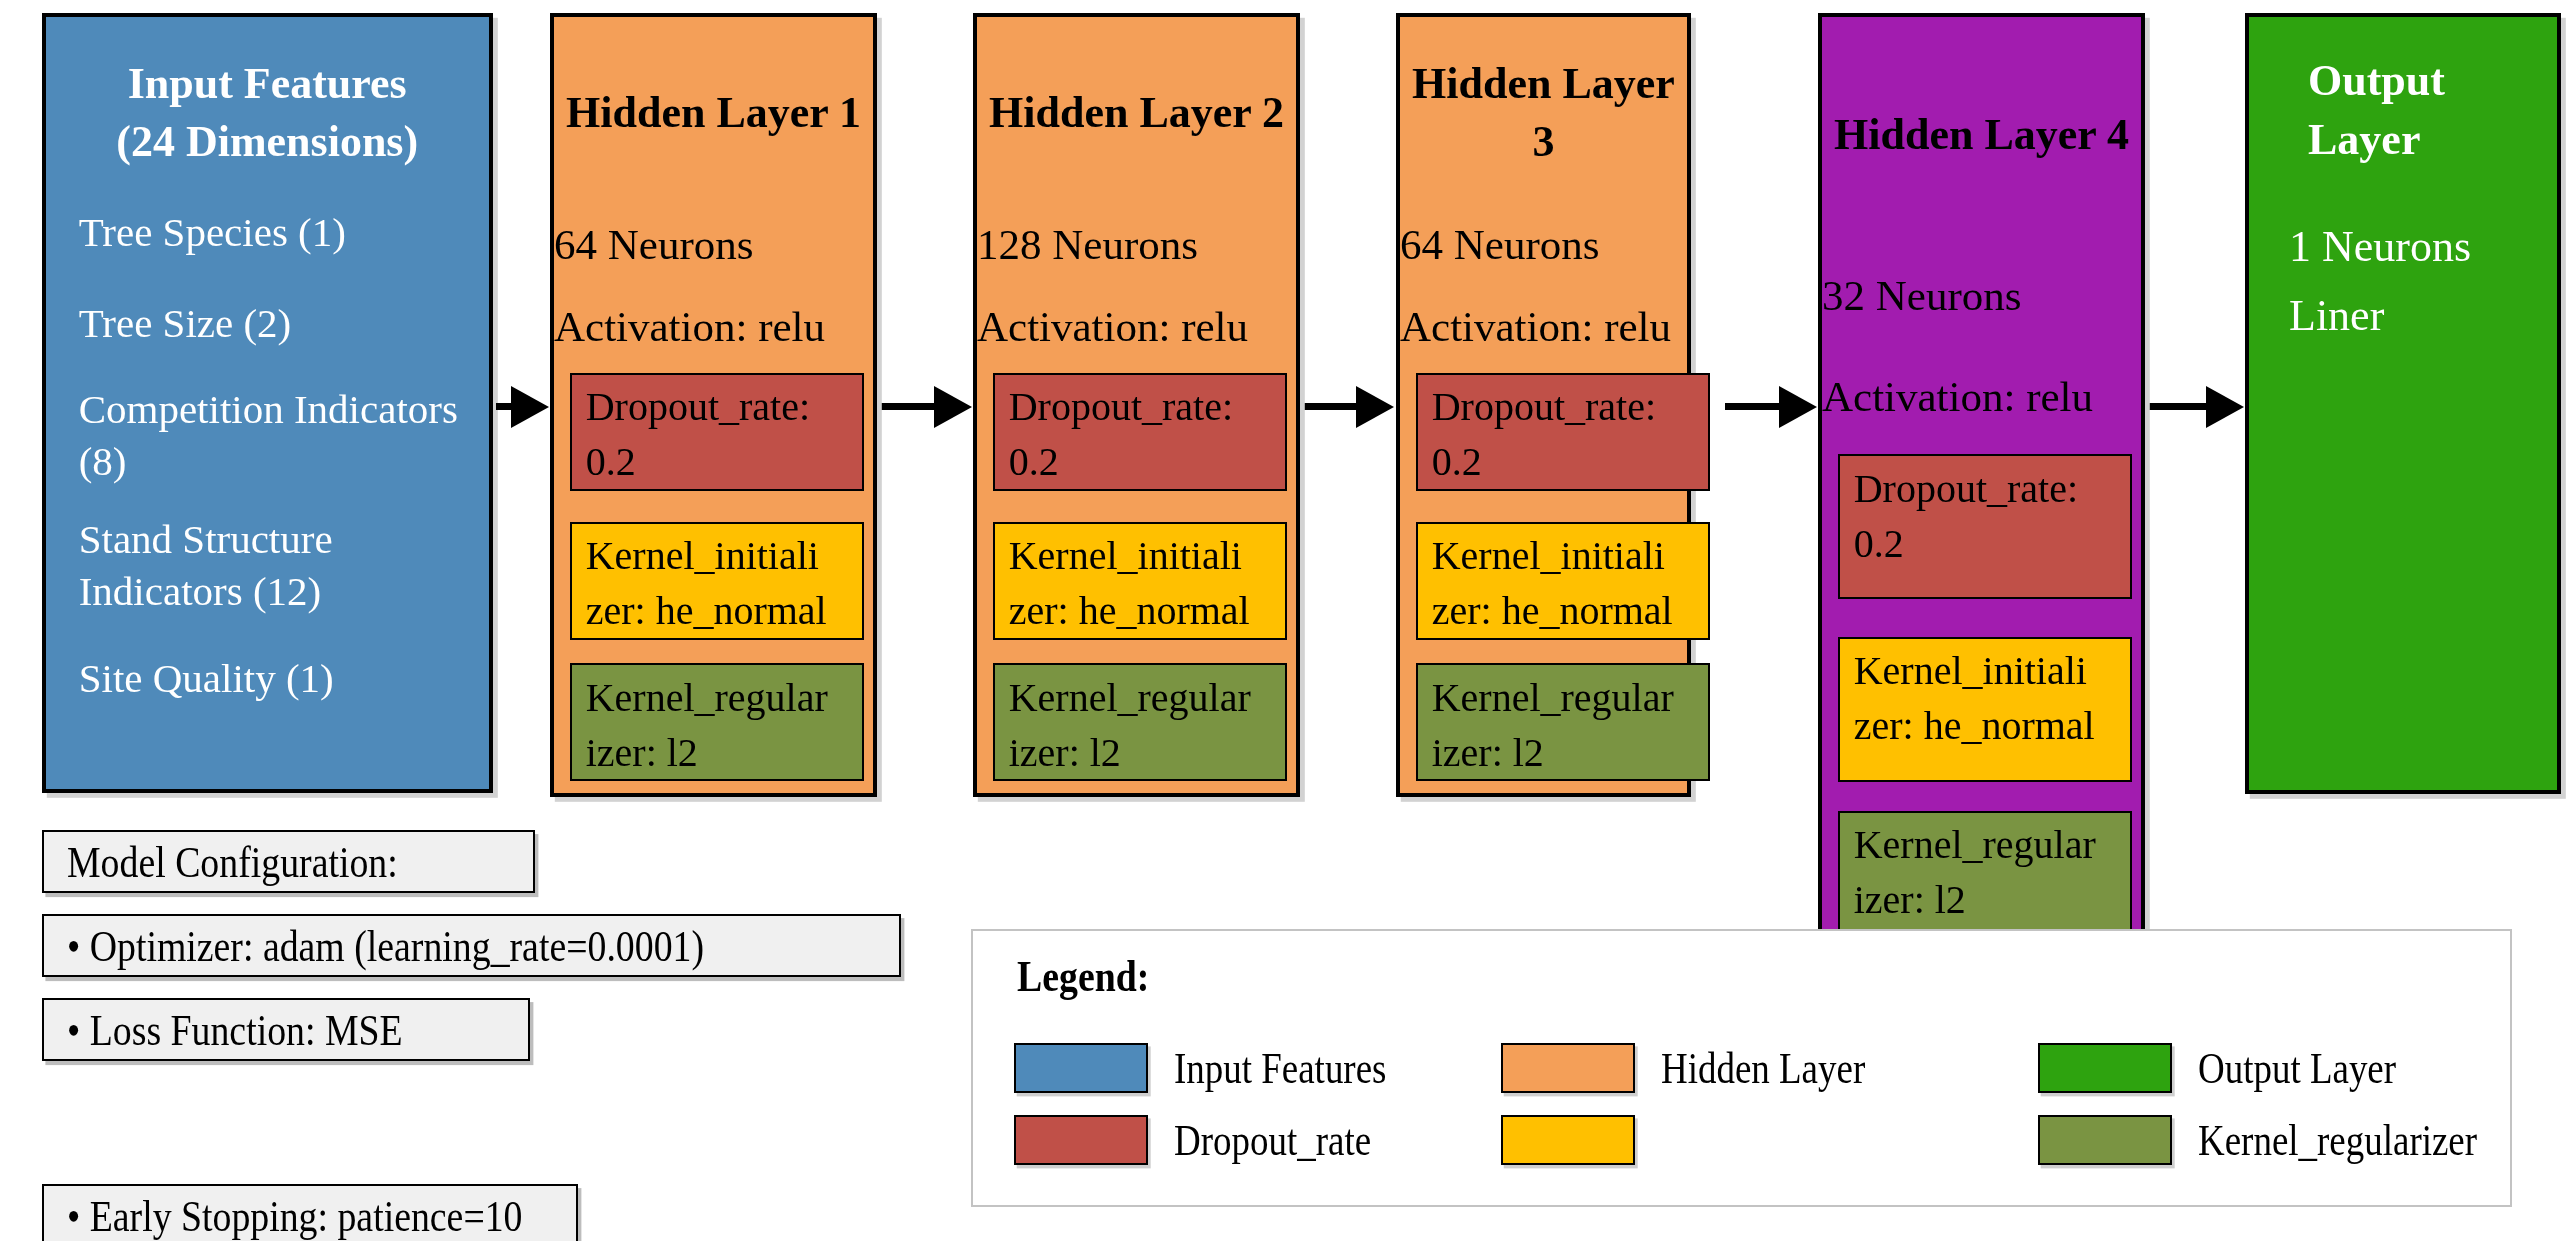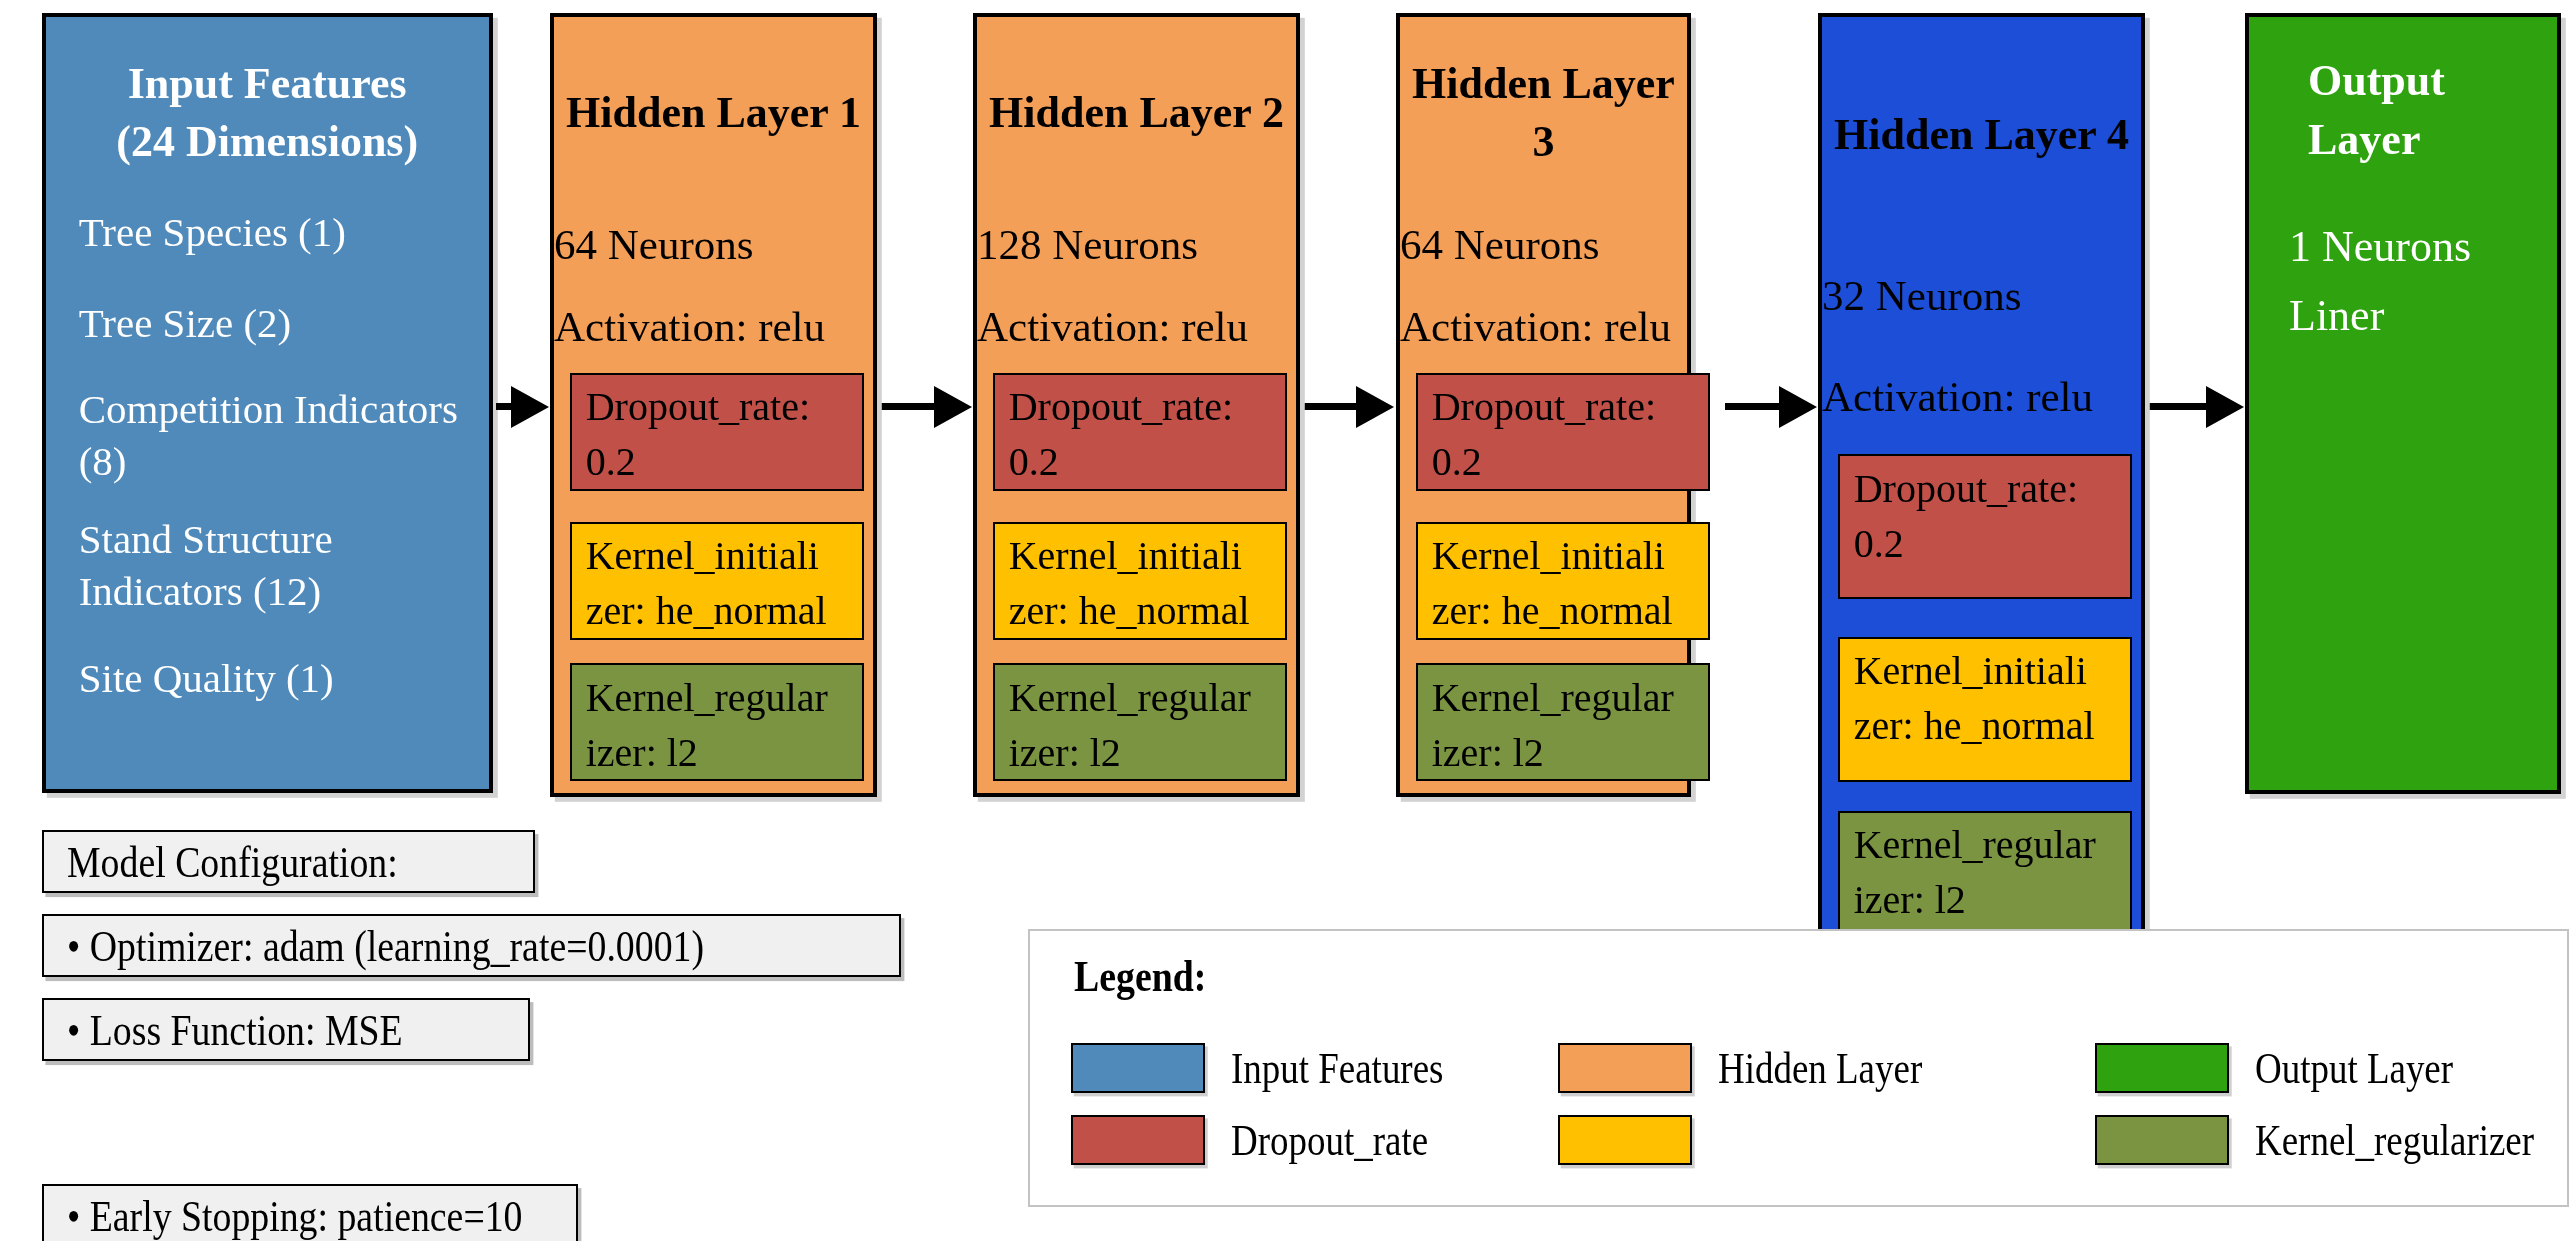--- a/index.html
+++ b/index.html
@@ -11,21 +11,21 @@
   .item{position:absolute;left:33px;right:13.7px;font-size:41px;line-height:52px;transform:translateY(-50%);color:#ffffff;}
   .hline{position:absolute;left:0;right:0;font-size:43px;transform:translateY(-50%);white-space:nowrap;}
   .sub{position:absolute;left:16px;width:294px;box-sizing:border-box;border:2.7px solid #000;
        font-size:40px;line-height:55px;padding:4.1px 0 0 13.7px;white-space:nowrap;}
   .arrow{position:absolute;height:43px;display:flex;align-items:center;}
   .arrow .shaft{flex:1;height:6.2px;background:#000;}
   .arrow .head{width:0;height:0;border-top:21px solid transparent;border-bottom:21px solid transparent;border-left:38px solid #000;}
   .cfg{position:absolute;left:13.7px;height:63px;box-sizing:border-box;border:2.1px solid #000;background:#f0f0f0;
        box-shadow:3.4px 4.1px 0 #bdbdbd;display:flex;align-items:center;padding-left:23.4px;font-size:45px;}
   .narrow{display:inline-block;transform:scaleX(.84);transform-origin:0 50%;white-space:nowrap;}
-  .legend{position:absolute;left:1000px;top:929px;width:1541px;height:278px;box-sizing:border-box;
+  .legend{position:absolute;left:943px;top:929px;width:1541px;height:278px;box-sizing:border-box;
           border:2.1px solid #c3c3c3;background:#fff;}
   .legend-title{position:absolute;left:44px;top:19px;font-size:45px;font-weight:bold;}
   .lentry{position:absolute;display:flex;align-items:center;height:50px;}
   .swatch{width:134px;height:50px;box-sizing:border-box;border:2.1px solid #000;box-shadow:2.7px 3.4px 0 #cfcfcf;flex:0 0 auto;}
   .llabel{margin-left:26px;font-size:44px;}
   .out-title{position:absolute;top:34px;left:59px;font-weight:bold;font-size:44px;line-height:59px;color:#fff;}
   .out-line{position:absolute;left:40px;font-size:44px;transform:translateY(-50%);color:#fff;white-space:nowrap;}
 </style>
 </head>
 <body>
@@ -112,21 +112,21 @@
     <div class="sub" style="top: 65.1%; height: 15.2%; background: rgb(255, 192, 0);">
       <div>Kernel_initiali</div>
       <div>zer: he_normal</div>
     </div>
     <div class="sub" style="top: 83.3%; height: 15.2%; background: rgb(122, 148, 66);">
       <div>Kernel_regular</div>
       <div>izer: l2</div>
     </div>
   </div>
 
-  <div class="box" style="left: 1790px; top: 13px; width: 327px; height: 961px; background: #1d4ed8;">
+  <div class="box" style="left: 1790px; top: 13px; width: 327px; height: 961px; background: #a21caf;">
     <div class="layer-title" style="top:12.4%;transform:translateY(-50%);">Hidden Layer 4</div>
     <div class="hline" style="top:29.2%">32 Neurons</div>
     <div class="hline" style="top:39.8%">Activation: relu</div>
     <div class="sub" style="top: 45.9%; height: 15.2%; background: rgb(192, 80, 72);">
       <div>Dropout_rate:</div>
       <div>0.2</div>
     </div>
     <div class="sub" style="top: 65.1%; height: 15.2%; background: rgb(255, 192, 0);">
       <div>Kernel_initiali</div>
       <div>zer: he_normal</div>

